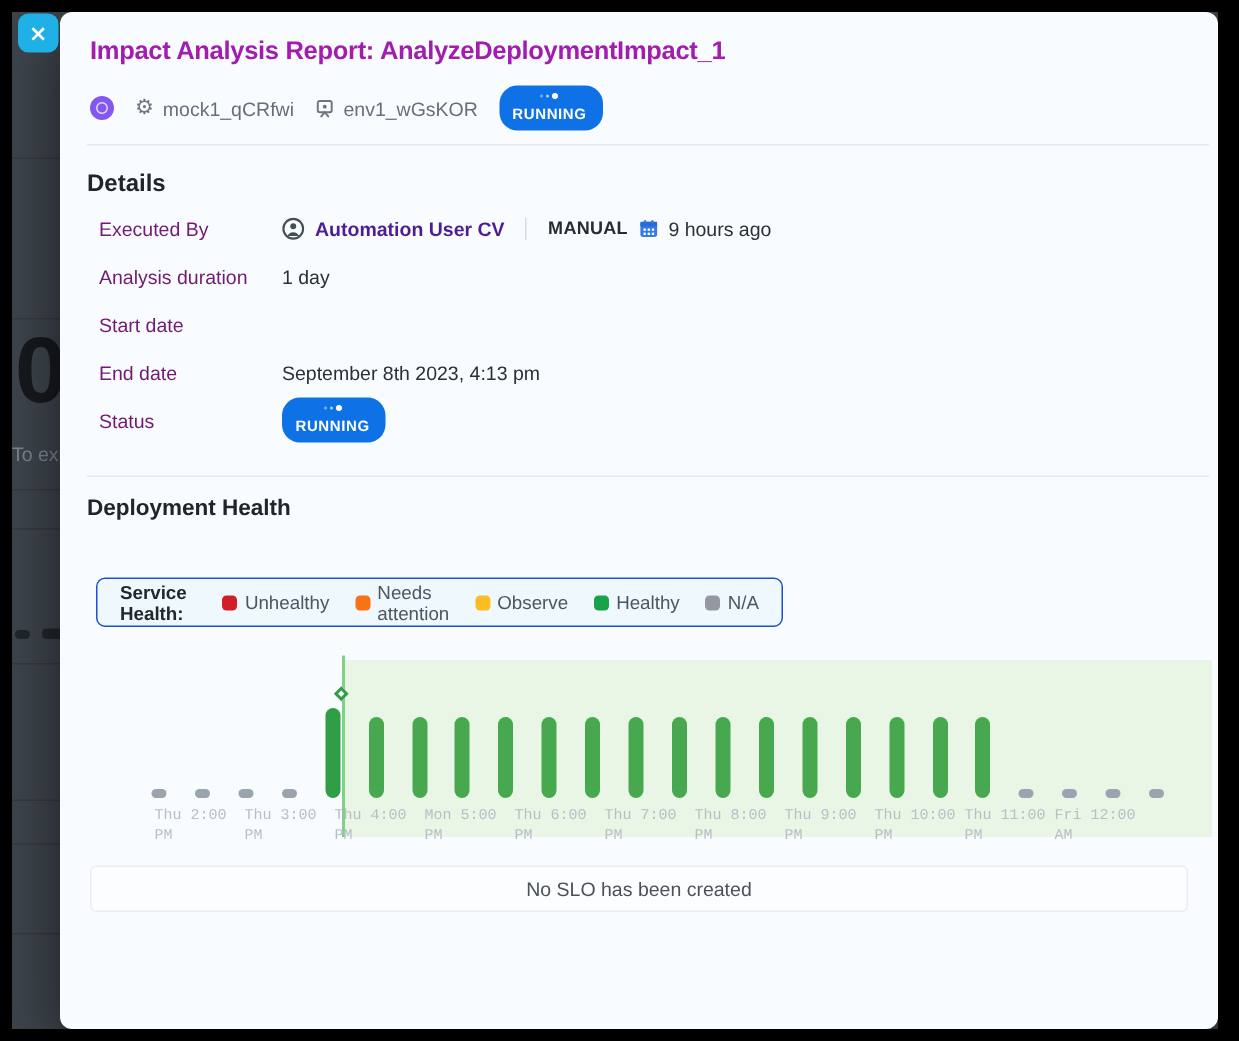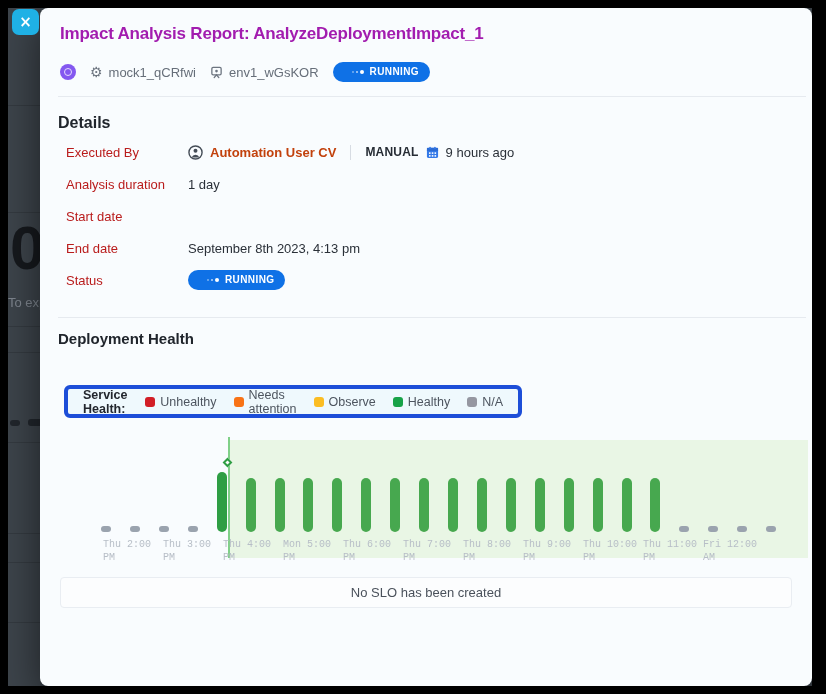--- a/index.html
+++ b/index.html
@@ -24,45 +24,45 @@
 
   .m-title { position:absolute; left:20px; top:16px; font-size:17px; font-weight:700; color:#a21caf; letter-spacing:-.2px; }
 
   .meta-row { position:absolute; left:20px; top:52px; height:24px; display:flex; align-items:center; gap:14px; }
   .meta-item { display:flex; align-items:center; gap:6px; font-size:13px; color:#666e79; }
   .avatar { width:16px; height:16px; border-radius:50%; background:#8458f0; position:relative; }
   .avatar::after { content:""; position:absolute; left:4px; top:4px; width:6px; height:6px; border:1.5px solid #e5dcfd; border-radius:50%; }
   .gear-glyph { font-size:14px; color:#6d7580; line-height:1; font-family:"DejaVu Sans",sans-serif; }
 
   .badge { display:inline-flex; align-items:center; gap:6px; background:#0f71e6; color:#fff; border-radius:12px;
-           padding:5px 11px 5px 19px; font-size:10px; font-weight:700; letter-spacing:.4px; line-height:1; }
+           padding:5px 11px 5px 9px; font-size:10px; font-weight:700; letter-spacing:.4px; line-height:1;flex-direction:column; }
   .badge .dots { display:inline-flex; align-items:center; gap:2px; }
   .badge .dots i { display:block; border-radius:50%; background:#fff; }
   .badge .dots i:nth-child(1){ width:2px; height:2px; opacity:.45; }
   .badge .dots i:nth-child(2){ width:2px; height:2px; opacity:.7; }
   .badge .dots i:nth-child(3){ width:4px; height:4px; opacity:1; }
 
   .divider { position:absolute; left:18px; width:748px; height:1px; background:#e6eaef; }
 
   .sec-heading { position:absolute; left:18px; font-weight:700; color:#20252c; }
   #details-heading { top:106px; font-size:16px; }
 
   .rows { position:absolute; left:26px; top:128px; width:700px; }
   .drow { display:flex; align-items:center; height:32px; font-size:13px; }
-  .drow .lbl { width:122px; color:#b91c1c; flex:none; }
+  .drow .lbl { width:122px; color:#701a75; flex:none; }
   .drow .val { color:#2a3038; display:flex; align-items:center; gap:7px; }
-  .val-strong { font-weight:700; color:#c2410c; }
+  .val-strong { font-weight:700; color:#4c1d95; }
   .vdiv { width:1px; height:15px; background:#d7dce3; margin:0 7px; }
   .manual { font-weight:700; font-size:12px; color:#262c34; letter-spacing:.2px; }
 
   #dh-heading { top:322px; font-size:15px; }
   .dh-subtitle { position:absolute; left:18px; top:346px; font-size:13.5px; color:#3a414b; }
 
   .legend-box { position:absolute; left:24px; top:377px; width:458px; height:33px; background:#eff9fd;
-                border:4px solid #1d4ed8; border-radius:6px; display:flex; align-items:center; gap:17px; padding:0 15px; }
+                border:1px solid #1d4ed8; border-radius:6px; display:flex; align-items:center; gap:17px; padding:0 15px; }
   .legend-title { font-size:12.5px; font-weight:700; color:#23272e; }
   .lg-item { display:flex; align-items:center; gap:5px; font-size:12.5px; color:#4d555f; }
   .lg-sw { width:10px; height:10px; border-radius:3px; flex:none; }
 
   .chart { position:absolute; left:18px; top:422px; width:750px; height:146px; }
   .band { position:absolute; top:10px; height:118px; }
   .vline { position:absolute; left:170px; top:7px; width:2px; height:121px; background:#80d088; }
   .diamond { position:absolute; left:166px; top:29px; width:7px; height:7px; border:2px solid #2f9e44;
              background:#fbfdfb; transform:rotate(45deg); }
   .bar { position:absolute; width:10px; border-radius:5px; }

